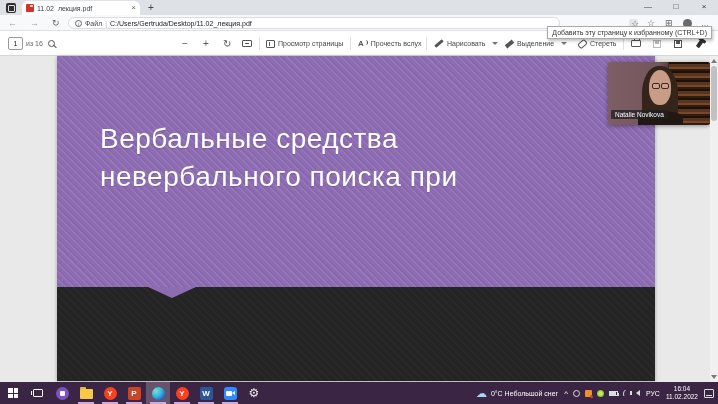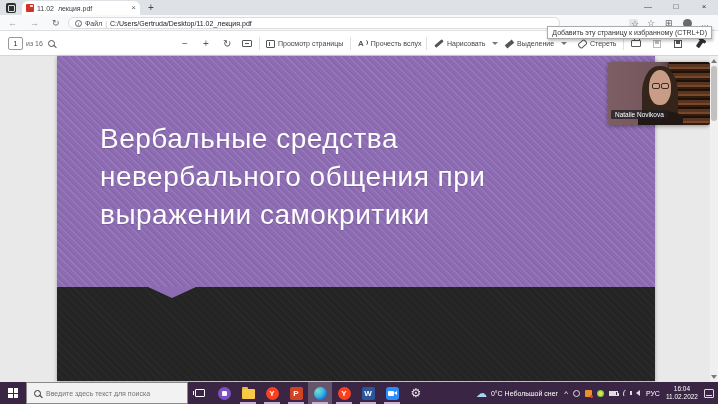--- a/index.html
+++ b/index.html
@@ -247,22 +247,21 @@
     <div class="pb" style="left:698px;">
         <span class="pin-ico"></span>
       </div>
   </div>
 
   <div class="content">
     <div class="slide">
       <div class="slide-purple">
         <div class="slide-title">
           <div>Вербальные средства</div>
-          <div>невербального общения при</div>
-          <div>выражении самокритики</div>
+          <div>невербального поиска при</div>
         </div>
       </div>
       <div class="slide-dark">
         <div class="chevron-down"></div>
 
       </div>
     </div>
 
     <div class="cam">
       <div class="shelf"></div>
@@ -285,24 +284,20 @@
 
   <div class="taskbar">
     <div class="startbtn">
       <div class="winlogo">
           <div></div>
           <div></div>
           <div></div>
           <div></div>
         </div>
     </div>
-    <div class="tb-search">
-      <span class="mag"></span>
-      <input type="text" placeholder="Введите здесь текст для поиска" style="">
-    </div>
     <div class="taskview">
       <span class="tv-ico"></span>
     </div>
 
     <div class="appslot">
       <span class="ico-circle purple-app"></span>
     </div>
     <div class="appslot">
       <span class="folder-ico"></span>
       <span class="open-line"></span>

